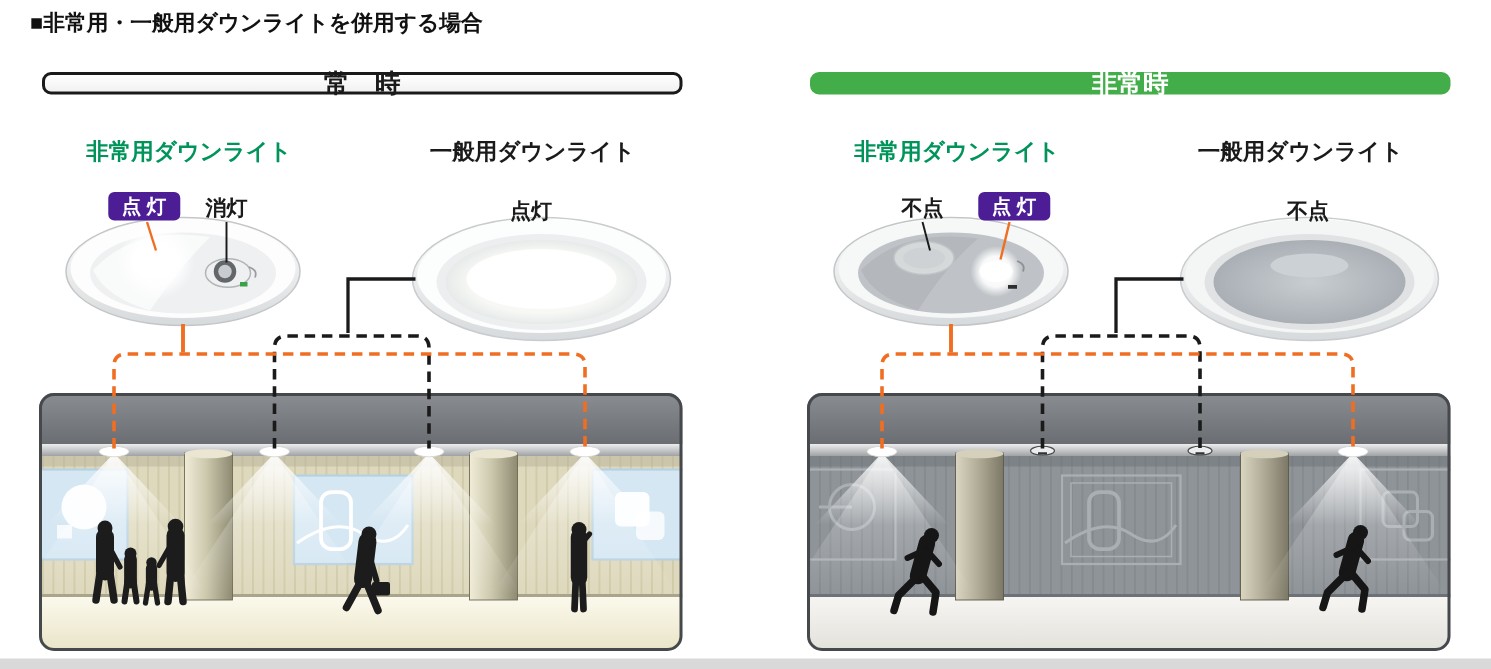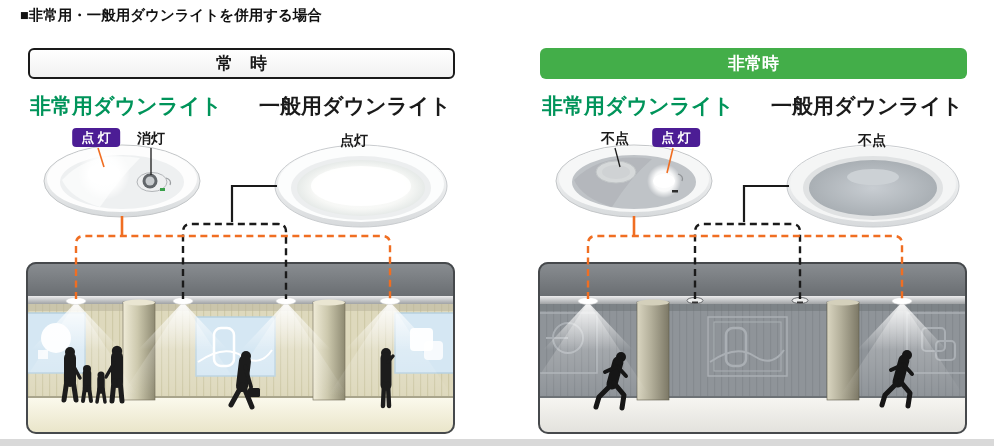--- a/index.html
+++ b/index.html
@@ -1,25 +1,25 @@
 <!DOCTYPE html>
 <html><head>
 <meta charset="utf-8">
 <style>
   html,body{margin:0;padding:0;background:#fff;}
   #stage{position:relative;width:994px;height:446px;background:#ffffff;overflow:hidden;
          font-family:"Liberation Sans","DejaVu Sans",sans-serif;}
   #illustration{position:absolute;left:0;top:0;}
   .ovl{position:absolute;z-index:5;white-space:nowrap;}
   .page-title{left:8px;top:6px;font-size:14.5px;font-weight:bold;color:#111;margin-left:12px;}
-  .hdr{left:0;top:48px;width:427px;height:31px;box-sizing:border-box;display:flex;
+  .hdr{left:0;top:48px;width:427px;height:15px;box-sizing:border-box;display:flex;
        align-items:center;justify-content:center;font-size:17px;font-weight:bold;border-radius:6px;}
   .hdr-normal{left:28px;border:2px solid #1a1a1a;background:linear-gradient(#ffffff,#f1f1f1);color:#1a1a1a;}
   .hdr-emerg{left:540px;background:#43ae49;color:#ffffff;}
-  .light-label{top:92px;transform:translateX(-50%);font-size:21px;font-weight:bold;color:#1a1a1a;}
+  .light-label{top:92px;transform:translateX(-50%);font-size:15px;font-weight:bold;color:#1a1a1a;}
   .green{color:#00945a;}
   .status{font-size:14px;font-weight:bold;color:#1a1a1a;transform:translateX(-50%);}
   .badge{background:#4c1d95;color:#fff;font-size:13px;font-weight:bold;border-radius:4px;
          padding:3px 9px;line-height:1;transform:translateX(-50%);}
   .footer-strip{position:absolute;left:0;top:439px;width:994px;height:7px;background:#d9d9d9;z-index:1;}
 </style>
 </head>
 <body>
 
 <div id="stage">

